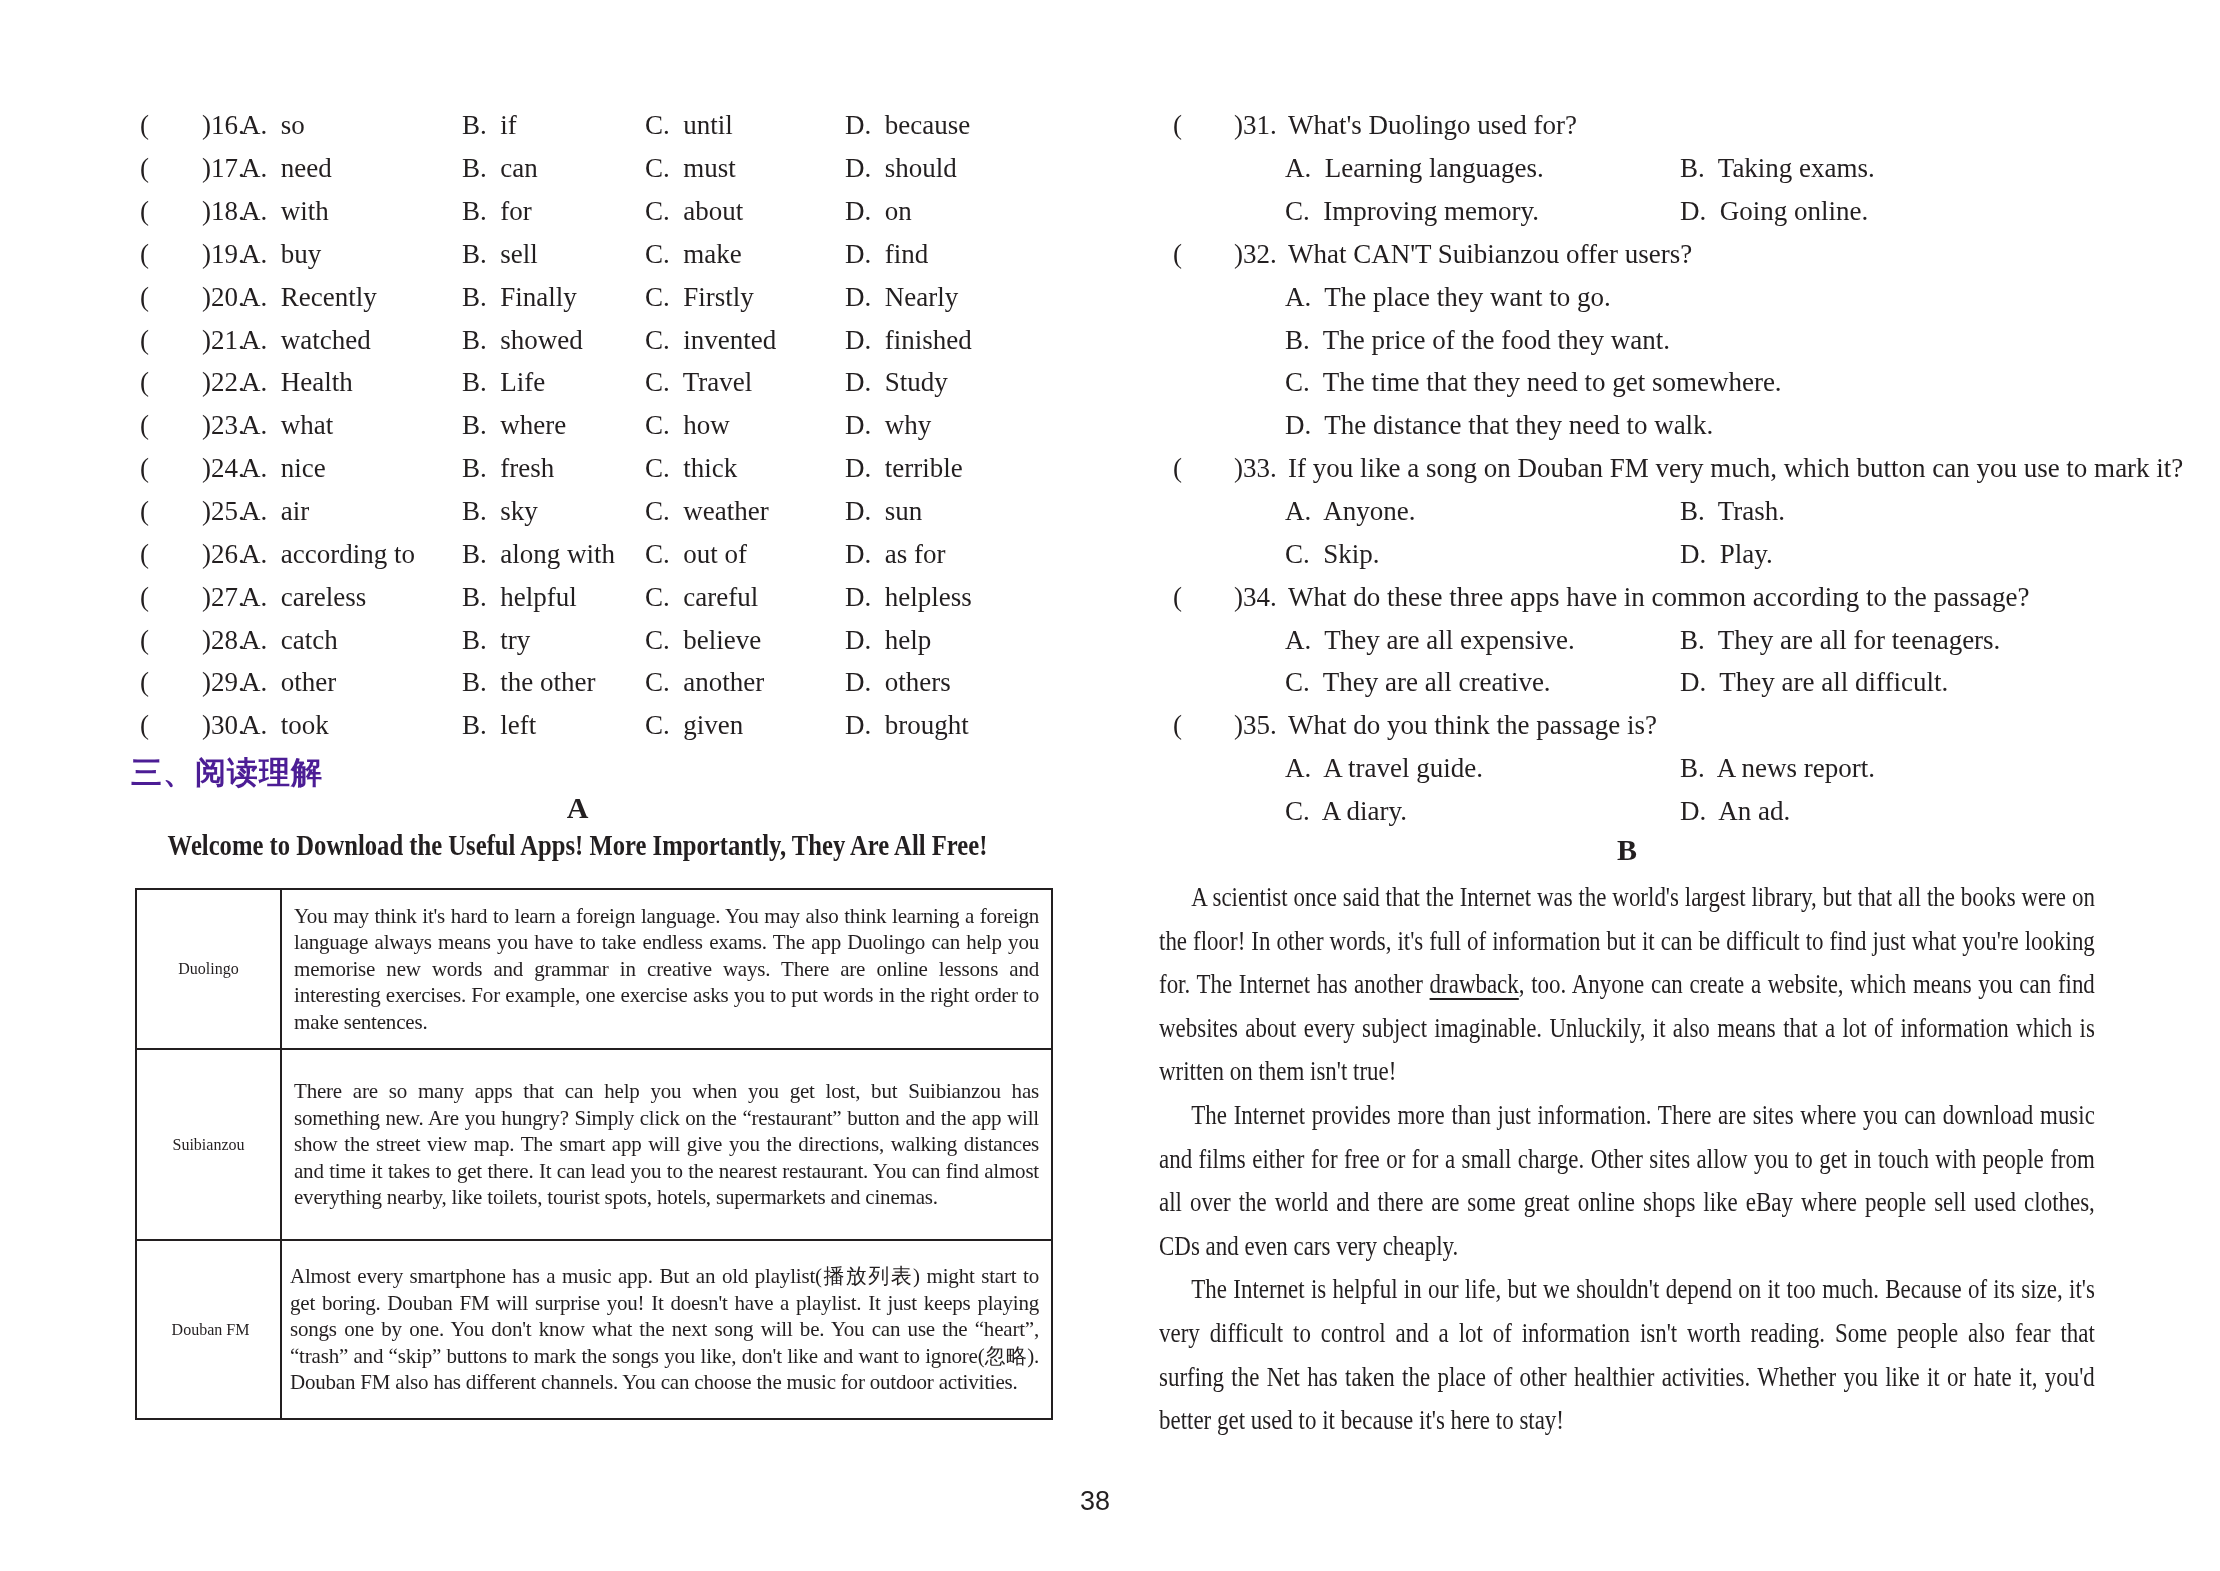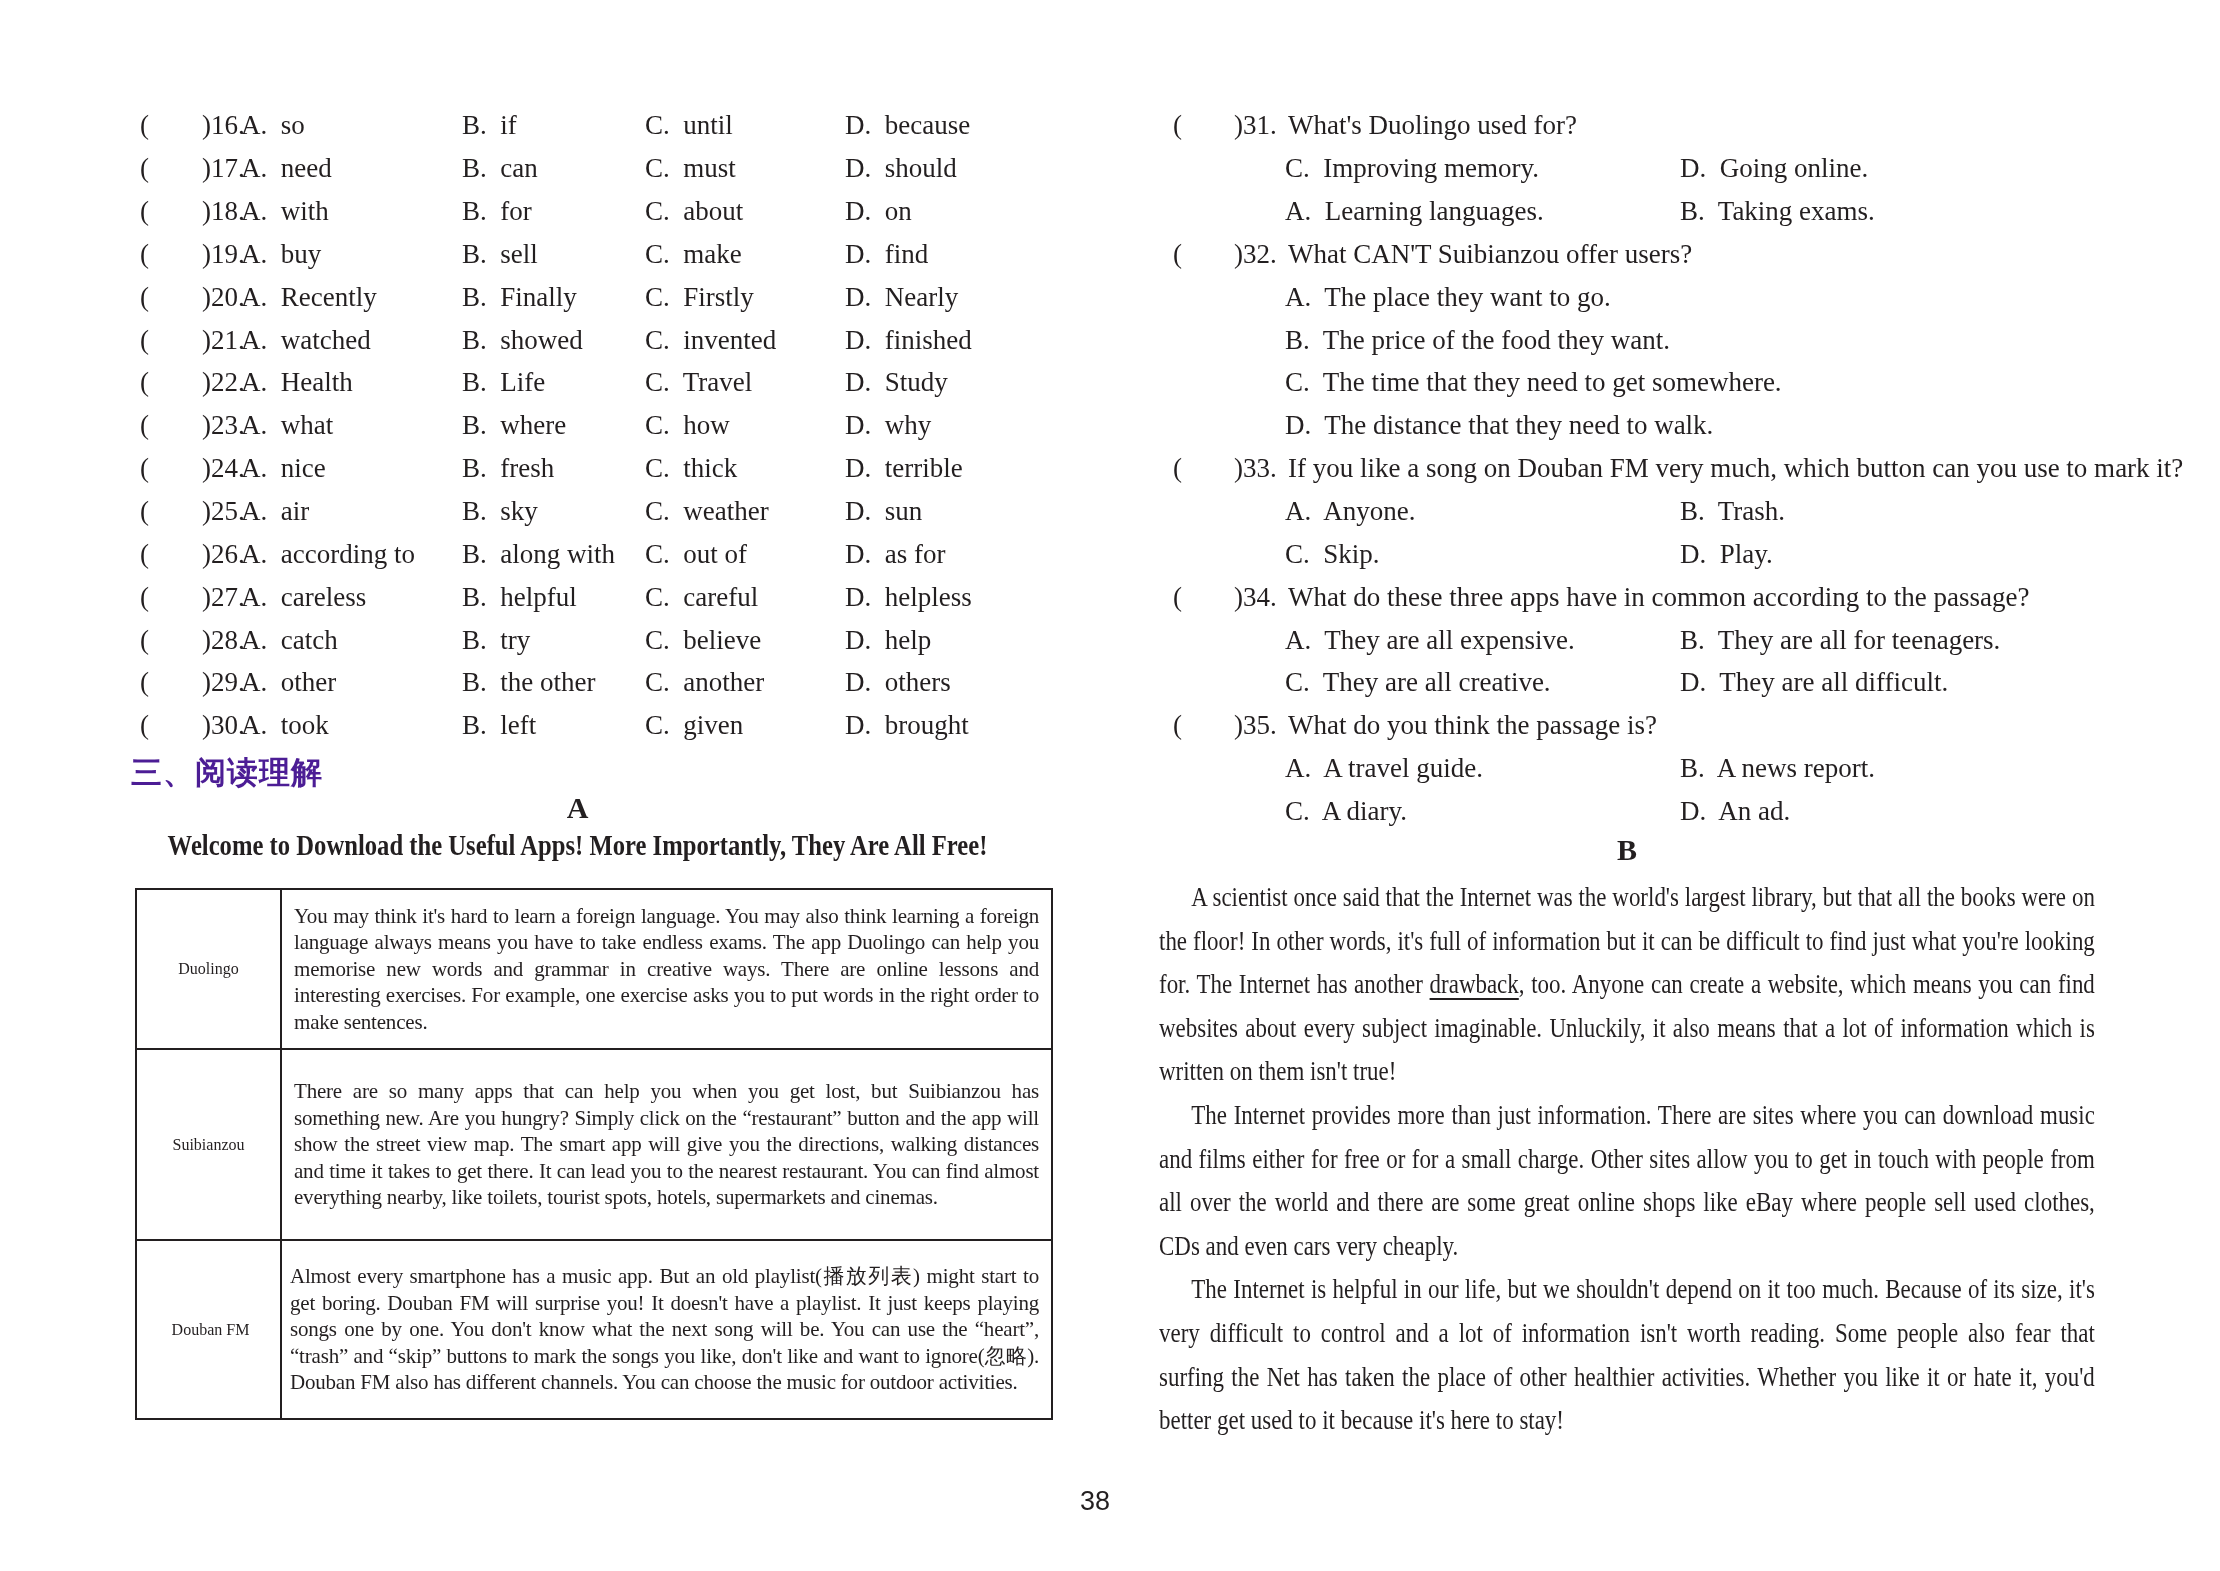--- a/index.html
+++ b/index.html
@@ -200,26 +200,26 @@
   <div class="col-r">
 
     <div class="rq">
 
       <div class="qrow">
         <span class="qp">(</span>
         <span class="qn">)31.</span>
         <span class="qt">What's Duolingo used for?</span>
       </div>
       <div class="qrow">
+        <span class="oa">A.  Learning languages.</span>
+        <span class="ob">B.  Taking exams.</span>
+      </div>
+      <div class="qrow">
         <span class="oa">C.  Improving memory.</span>
         <span class="ob">D.  Going online.</span>
-      </div>
-      <div class="qrow">
-        <span class="oa">A.  Learning languages.</span>
-        <span class="ob">B.  Taking exams.</span>
       </div>
 
       <div class="qrow">
         <span class="qp">(</span>
         <span class="qn">)32.</span>
         <span class="qt">What CAN'T Suibianzou offer users?</span>
       </div>
       <div class="qrow">
         <span class="oa">A.  The place they want to go.</span>
       </div>

